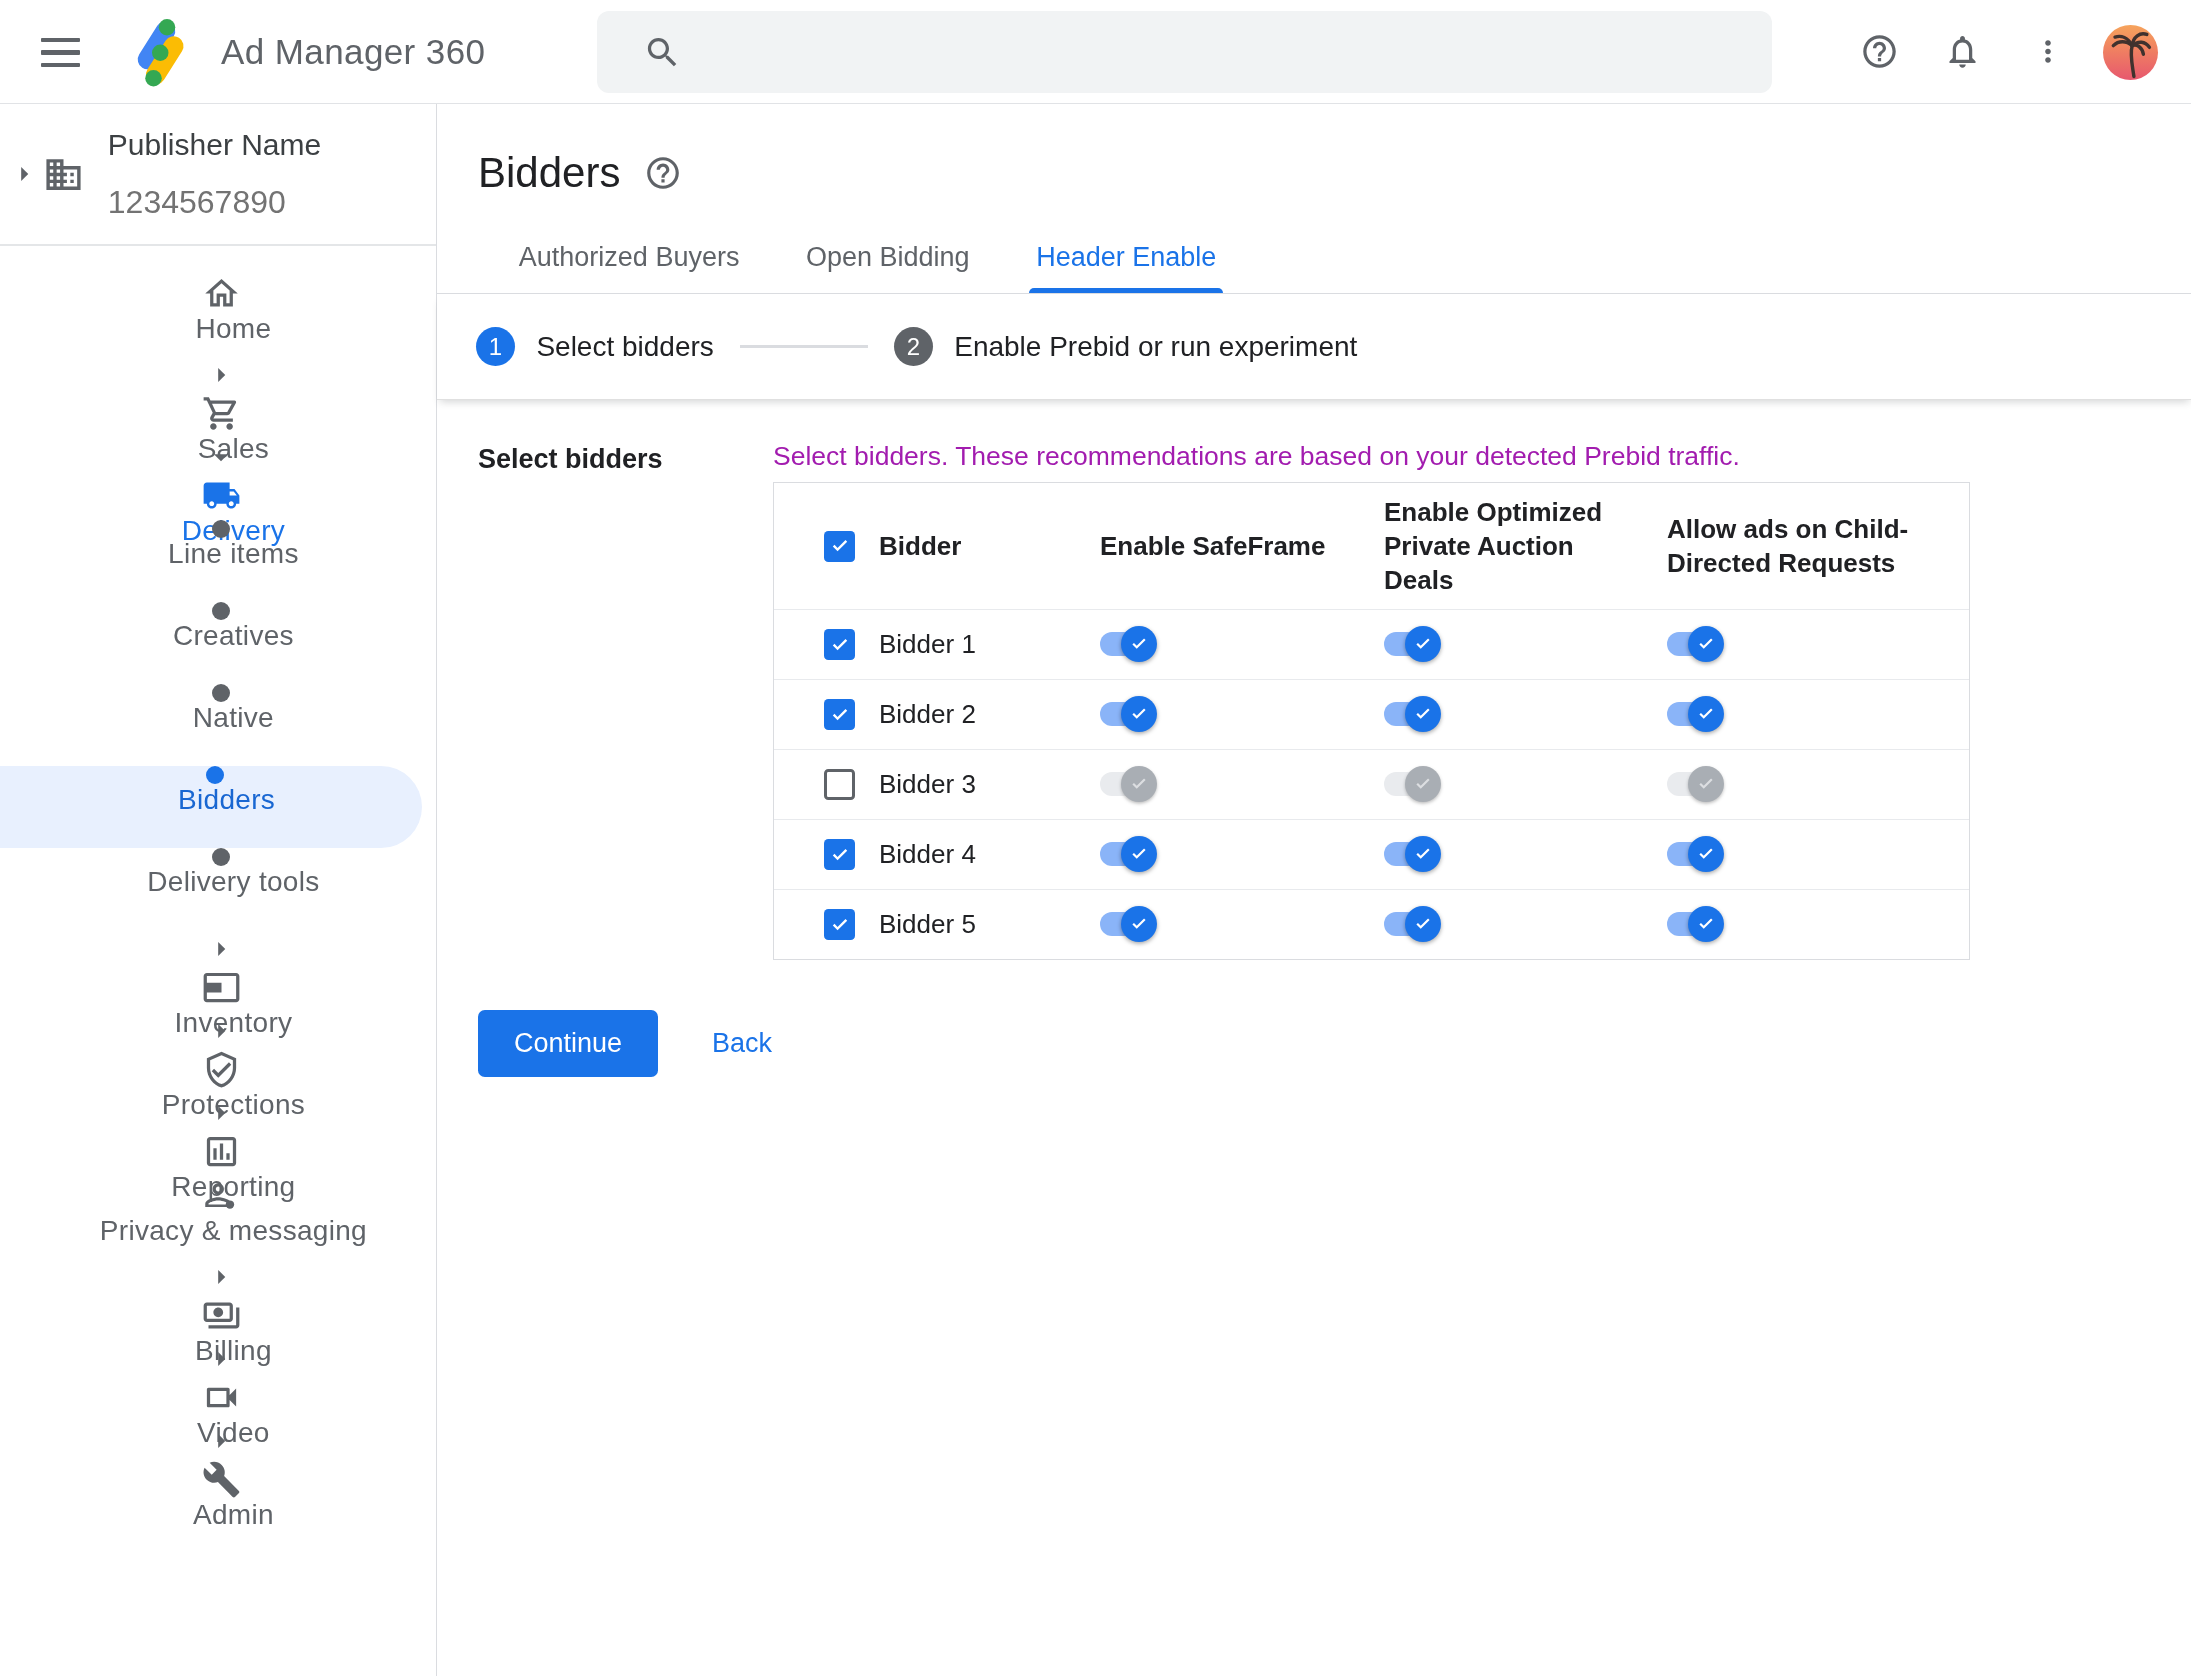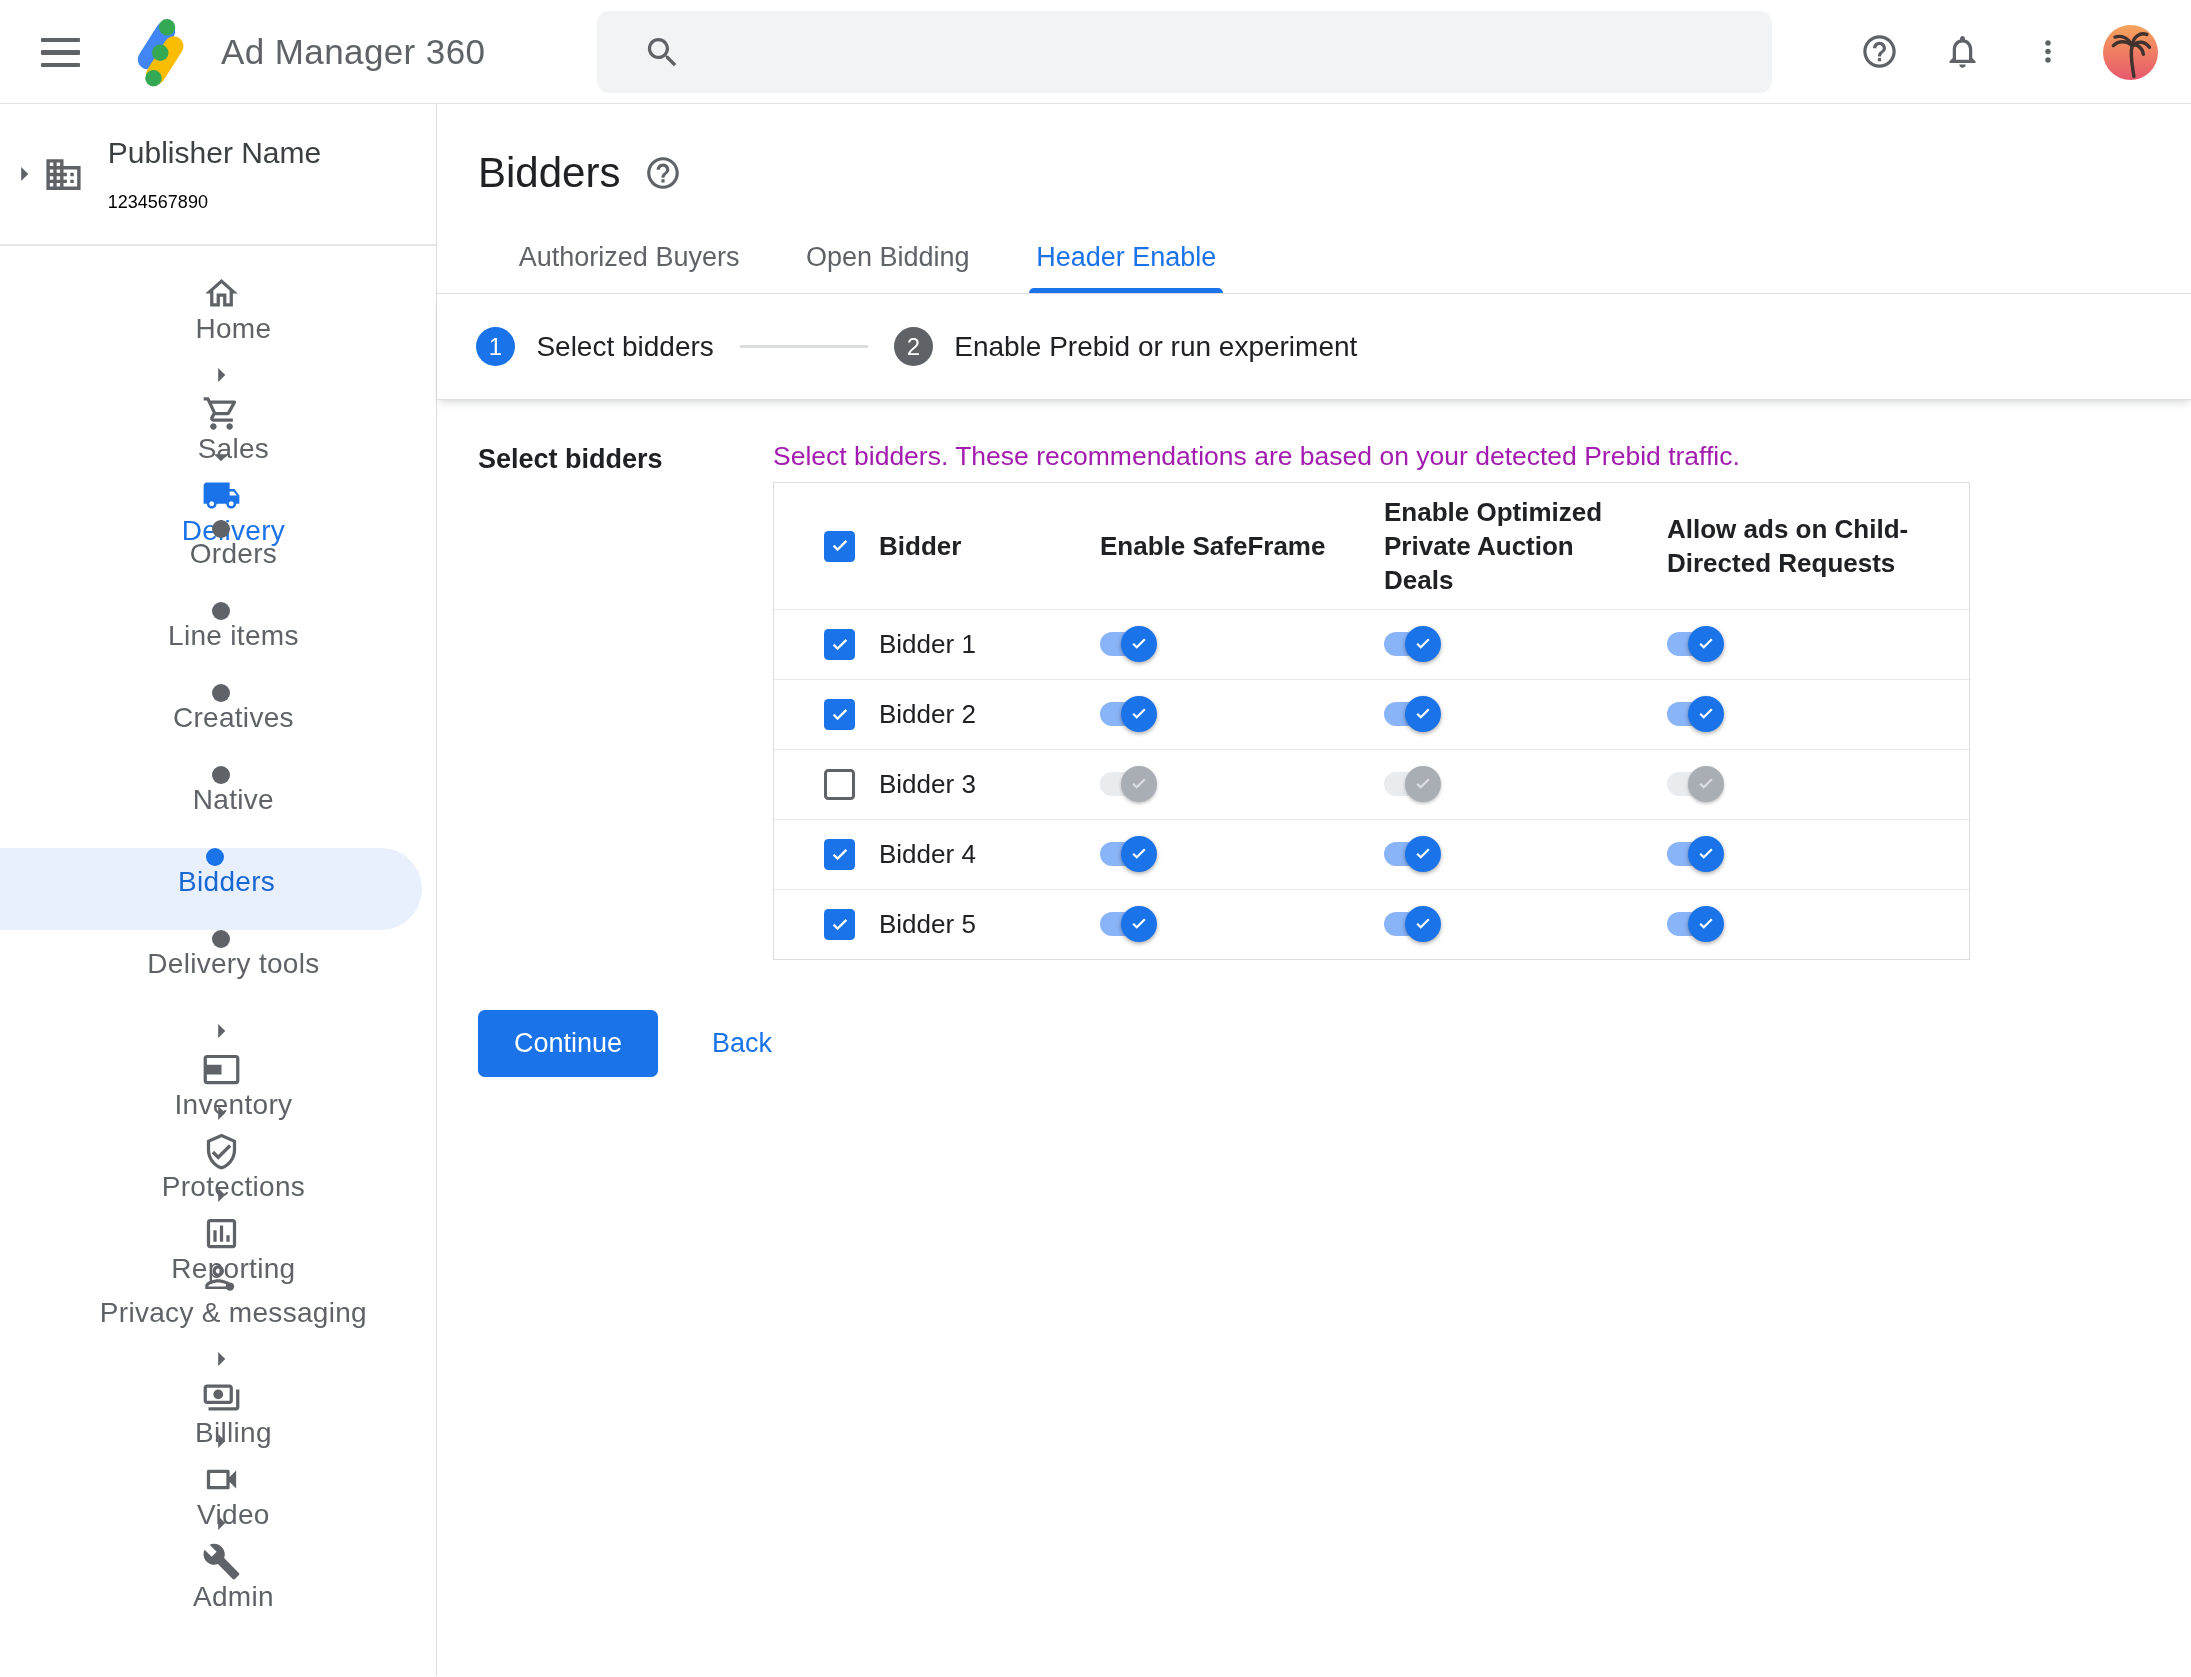--- a/index.html
+++ b/index.html
@@ -26,21 +26,21 @@
 
   
   .sidebar{width:437px;flex:0 0 437px;border-right:1.7px solid #dadce0;background:#fff;overflow:hidden;}
   .publisher{height:140px;display:flex;align-items:center;padding-left:6.8px;cursor:pointer;}
   .pub-caret{width:34px;display:flex;justify-content:center;color:#5f6368;}
   .pub-caret svg{width:38px;height:38px;}
   .pub-icon{width:45px;display:flex;justify-content:center;color:#5f6368;}
   .pub-icon svg{width:41px;height:41px;}
   .pub-text{margin-left:22px;}
   .pub-name{font-size:30px;font-weight:500;color:#3c4043;}
-  .pub-id{font-size:18px;color:#000000;margin-top:22px;}
+  .pub-id{font-size:32px;color:#737373;margin-top:22px;}
   .side-divider{height:1.7px;background:#e4e6e8;}
   .nav{padding-top:28px;}
   .nav-item{height:82px;display:flex;align-items:center;padding-left:6.8px;cursor:pointer;color:#5f6368;flex-direction:column;}
   .nav-item .caret{width:34px;display:flex;justify-content:center;color:#5f6368;}
   .nav-item .caret svg{width:38px;height:38px;}
   .nav-item .nav-icon{width:45px;display:flex;justify-content:center;align-items:center;}
   .nav-item .nav-icon svg{width:39px;height:39px;}
   .nav-item .dot{width:18px;height:18px;border-radius:50%;background:#5f6368;}
   .nav-label{margin-left:24px;font-size:28px;font-weight:500;letter-spacing:0.3px;white-space:nowrap;}
   .nav-item.active{color:#1a73e8;}
@@ -204,27 +204,20 @@
               <svg viewBox="0 0 24 24" fill="currentColor">
                 <path d="M7 10l5 5 5-5z"></path>
               </svg>
             </span>
             <span class="nav-icon">
               <svg viewBox="0 0 24 24" fill="currentColor">
                 <path d="M20 8h-3V4H3c-1.1 0-2 .9-2 2v11h2c0 1.66 1.34 3 3 3s3-1.34 3-3h6c0 1.66 1.34 3 3 3s3-1.34 3-3h2v-5l-3-4zM6 18.5c-.83 0-1.5-.67-1.5-1.5s.67-1.5 1.5-1.5 1.5.67 1.5 1.5-.67 1.5-1.5 1.5zm13.5-9l1.96 2.5H17V9.5h2.5zm-1.5 9c-.83 0-1.5-.67-1.5-1.5s.67-1.5 1.5-1.5 1.5.67 1.5 1.5-.67 1.5-1.5 1.5z"></path>
               </svg>
             </span>
             <span class="nav-label">Delivery</span>
-          </div>
-          <div class="nav-item">
-            <span class="caret"></span>
-            <span class="nav-icon">
-              <span class="dot"></span>
-            </span>
-            <span class="nav-label">Orders</span>
           </div>
           <div class="nav-item">
             <span class="caret"></span>
             <span class="nav-icon">
               <span class="dot"></span>
             </span>
             <span class="nav-label">Line items</span>
           </div>
           <div class="nav-item">
             <span class="caret"></span>

